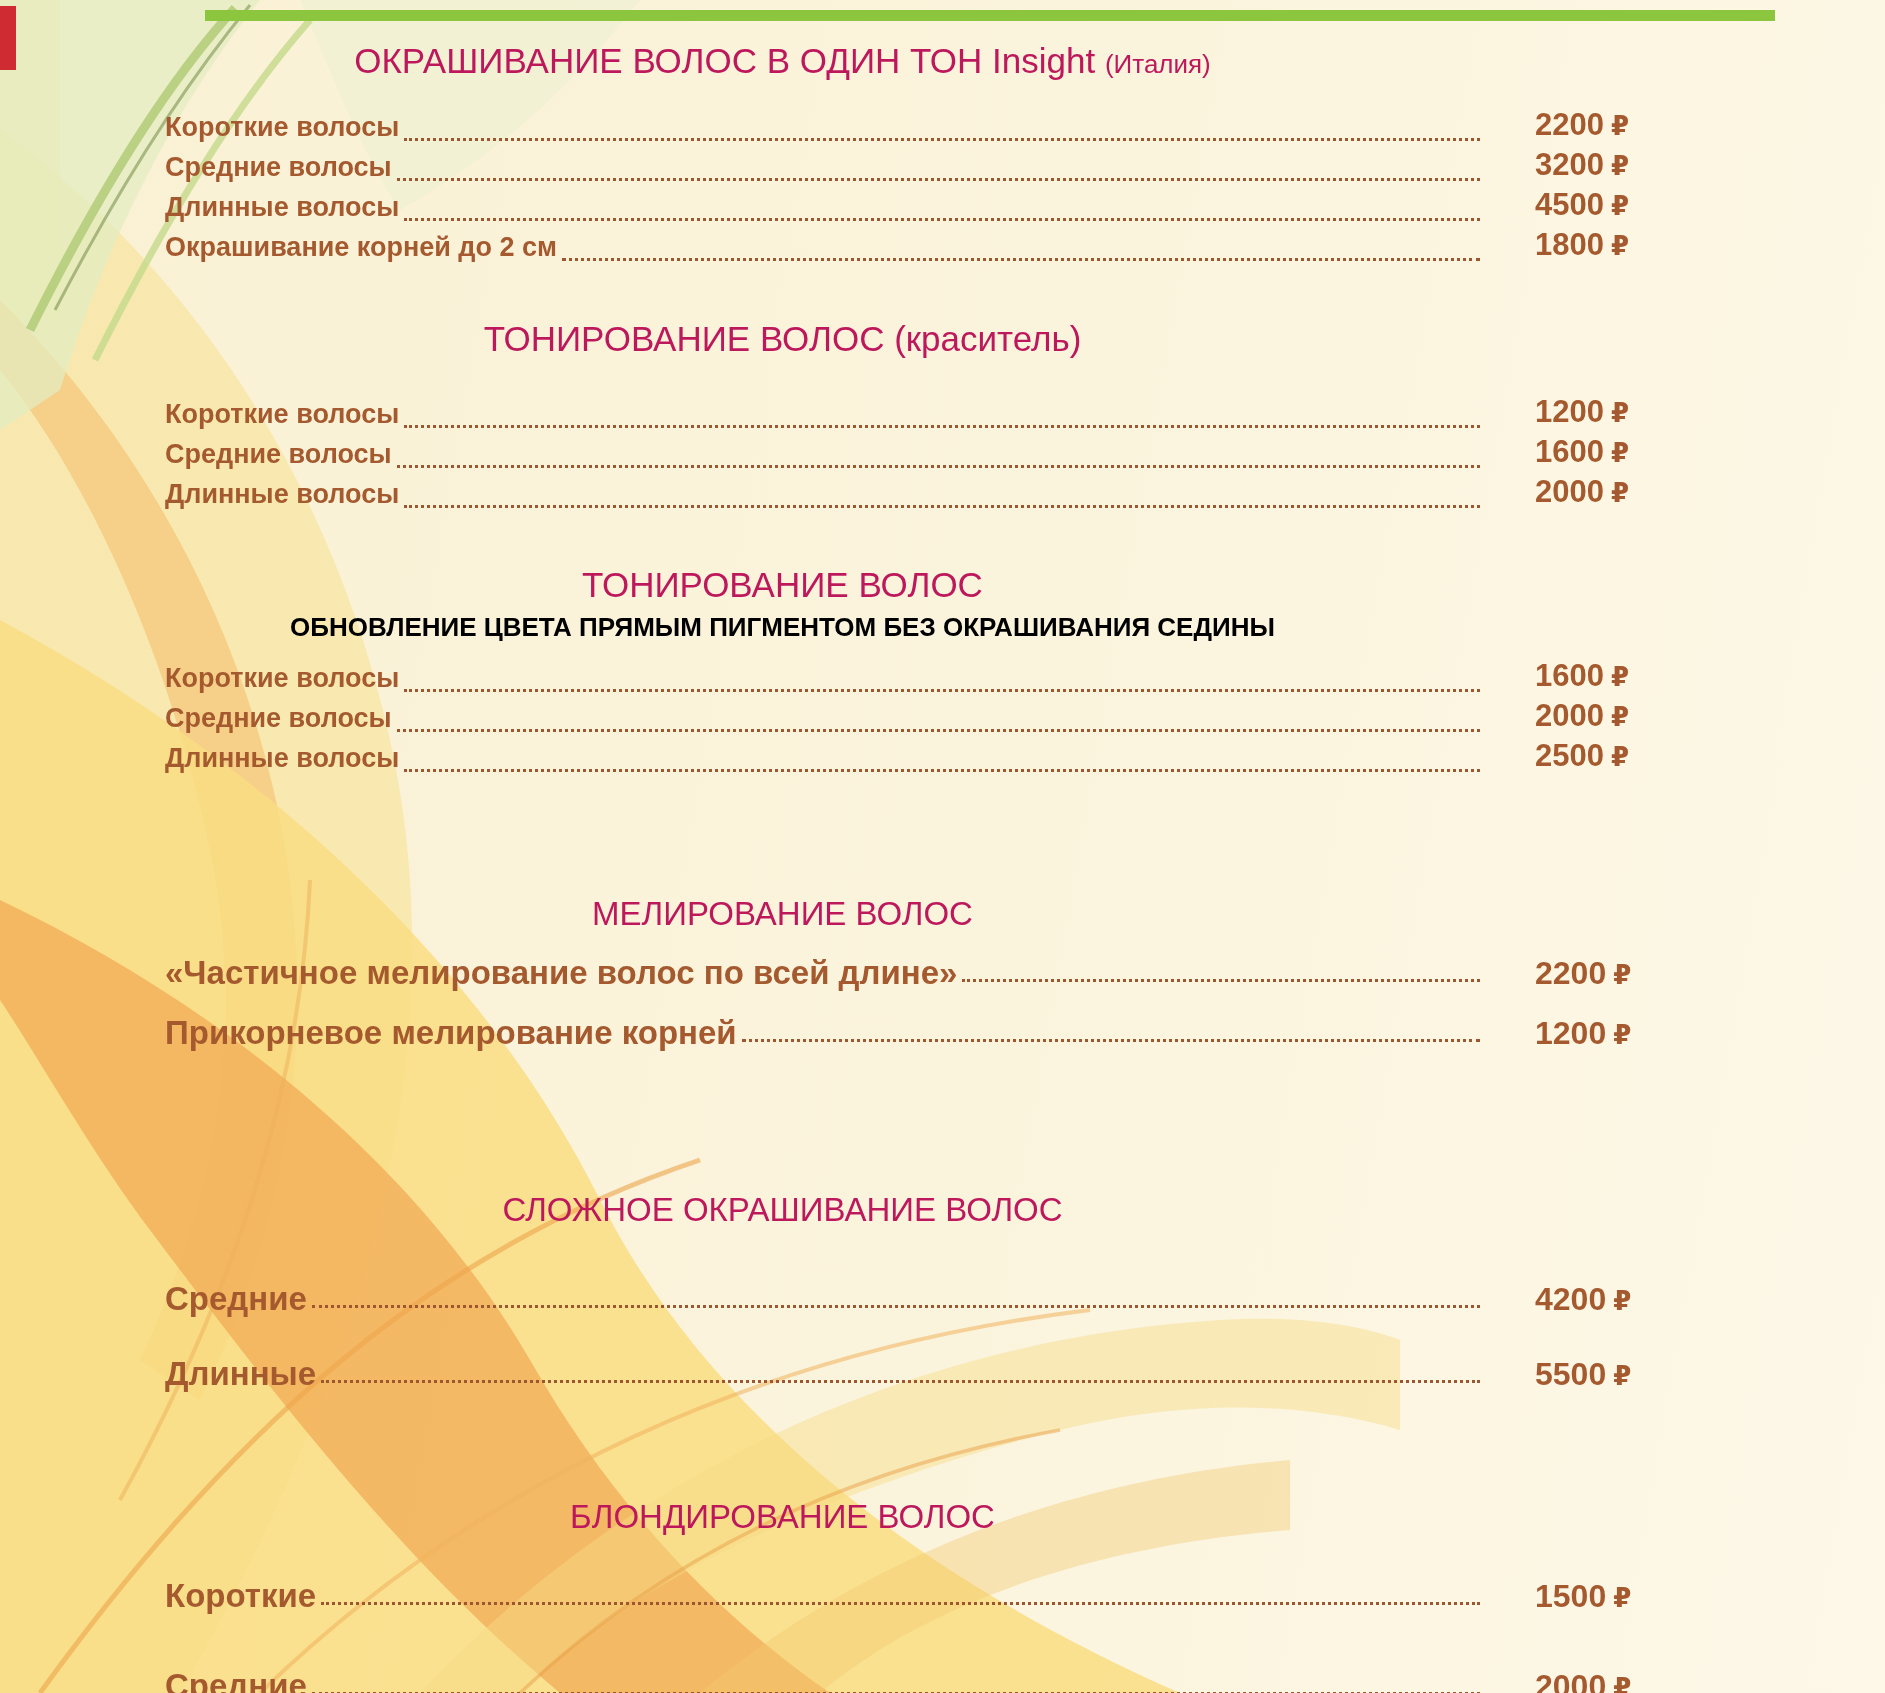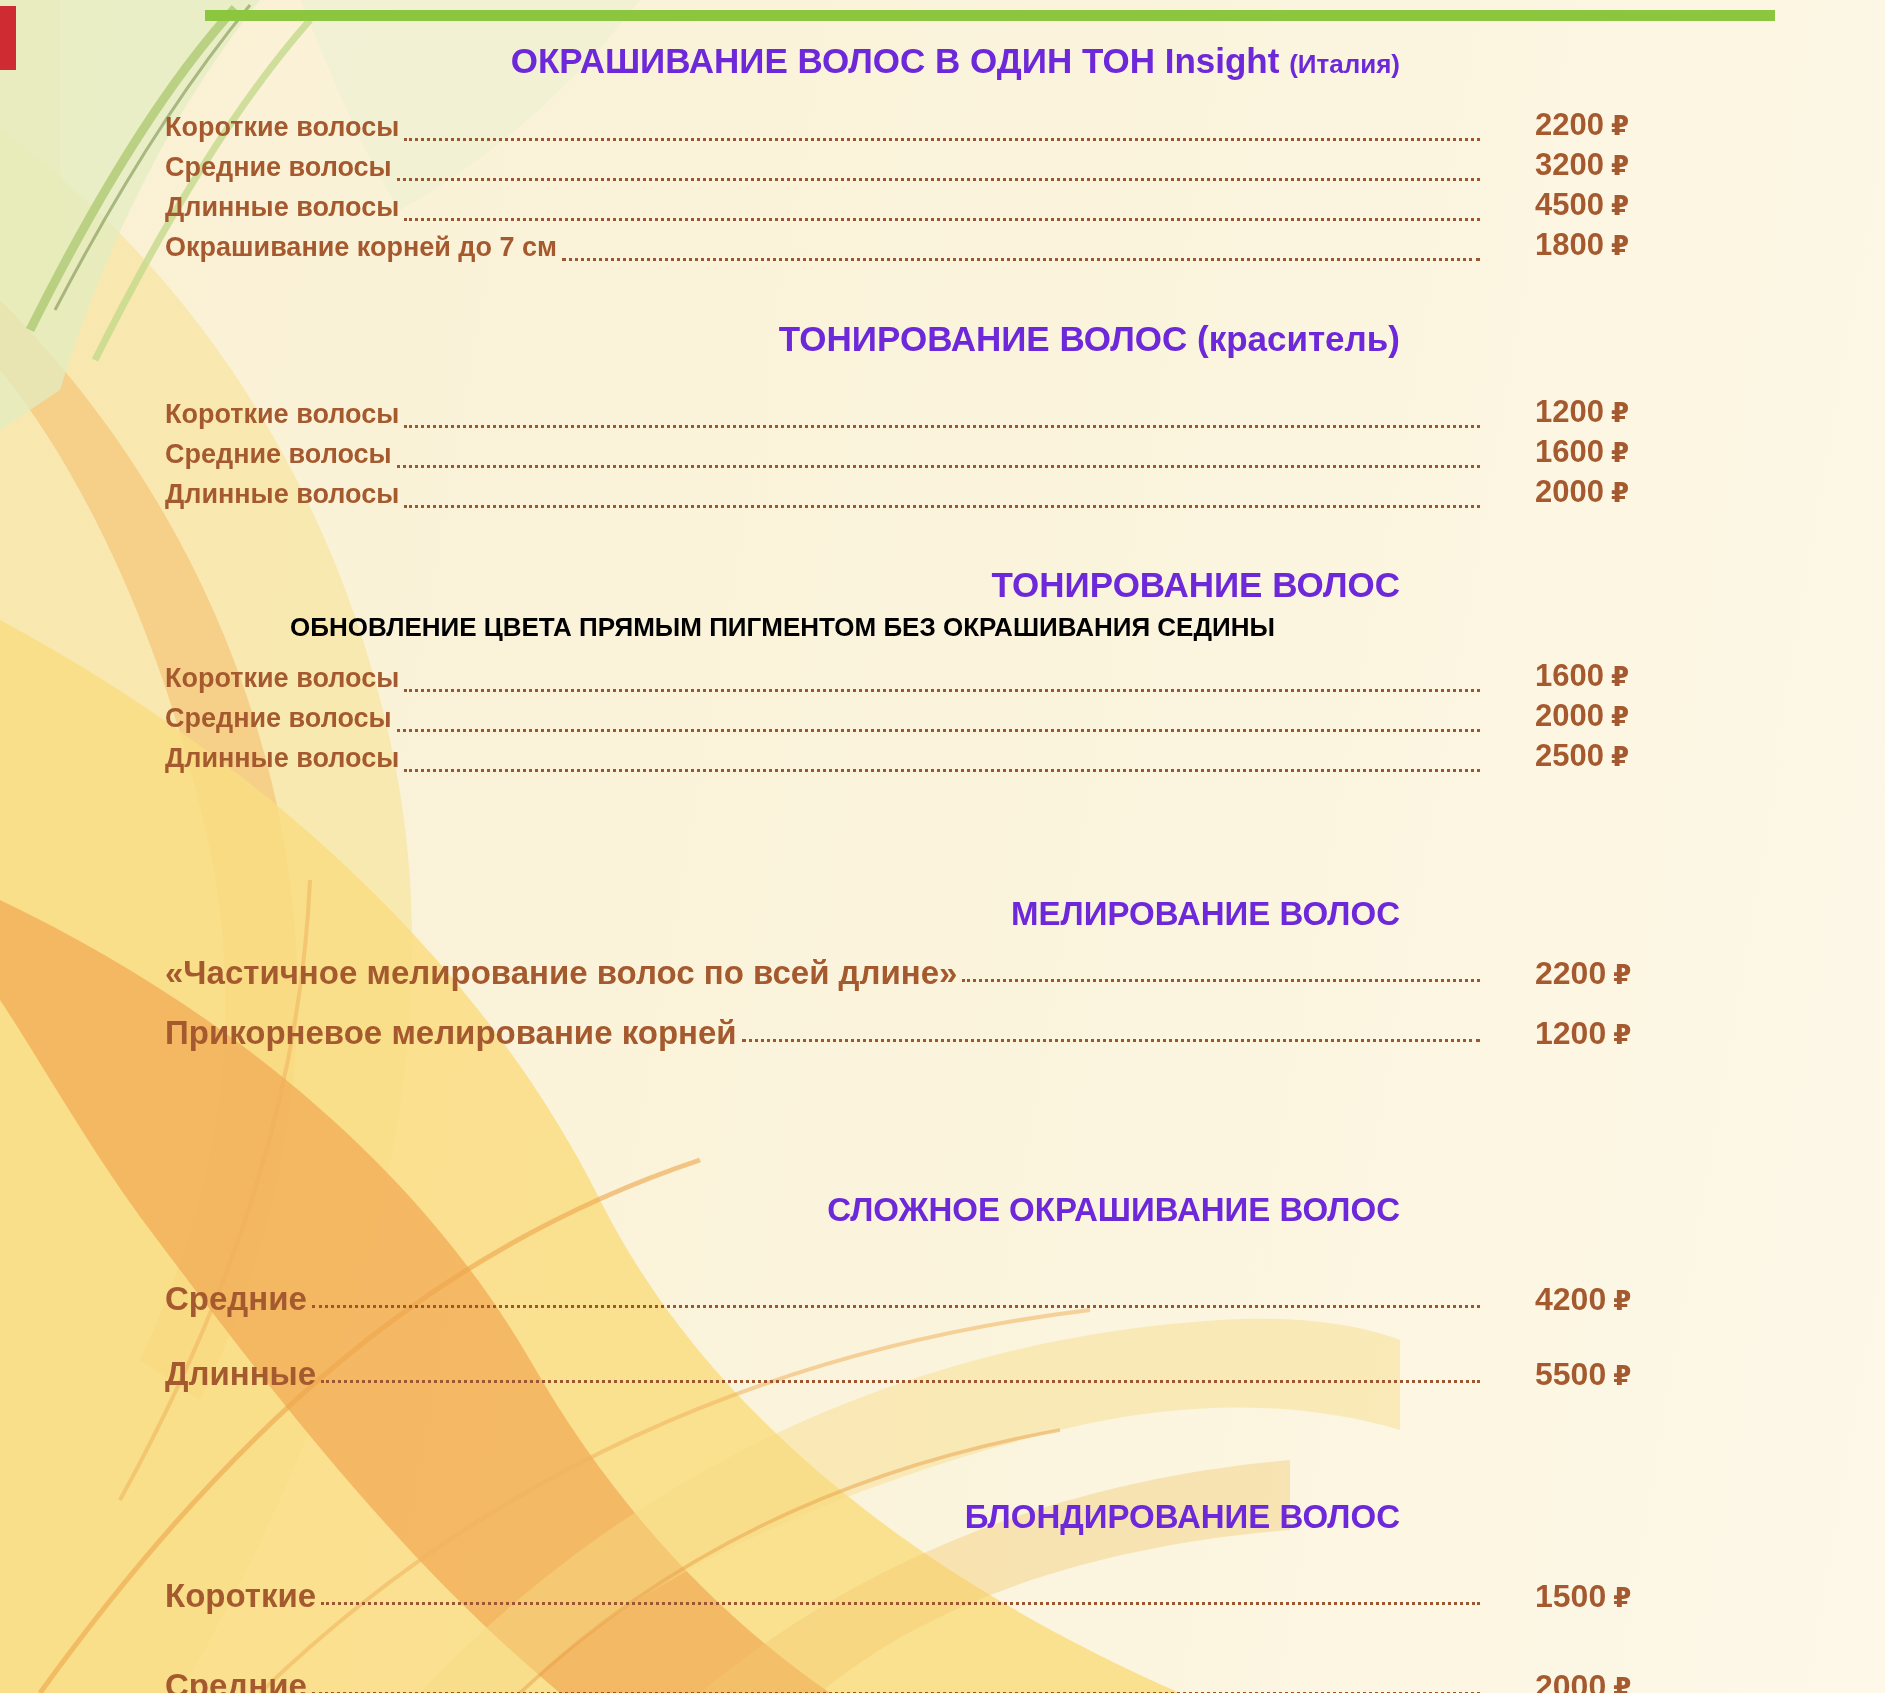--- a/index.html
+++ b/index.html
@@ -6,21 +6,21 @@
   body {
     width:1885px; height:1693px; overflow:hidden; position:relative;
     background: linear-gradient(100deg,#faf1d4 0%, #fbf4dd 55%, #fdf8e8 100%);
     font-family:"Liberation Sans","DejaVu Sans",sans-serif;
     color:#a5592e;
   }
   .decor-svg { position:absolute; inset:0; z-index:0; }
   .top-line { position:absolute; top:10px; left:205px; width:1570px; height:11px; background:#8cc63e; z-index:2; }
   .content { position:relative; z-index:1; padding:40px 185px 0 165px; }
   h2,h3 { margin:0; }
-  .section-title { text-align:right; margin-right:300px; font-weight:bold; color:#6d28d9; }
+  .section-title { text-align:center; margin-right:300px; font-weight:normal; color:#be185d; }
   .compact .section-title { font-size:35px; line-height:42px; }
   .note { font-size:26px; }
   .section-subtitle { text-align:center; margin-right:300px; font-size:26px; font-weight:bold; line-height:32px; margin-top:5px; color:#000000; }
   .row { display:flex; align-items:baseline; }
   .compact .row { height:40px; font-size:27px;align-items:flex-end; }
   .label { font-weight:bold; white-space:nowrap; }
   .leader { flex:1 1 auto; min-width:30px; border-bottom:3.4px dotted #9c5731; margin:0 55px 0 5px; transform:translateY(-2px); }
   .price { flex:0 0 165px; font-weight:bold; font-size:31px; white-space:nowrap; }
   .rub { font-size:26px; margin-left:7px; font-family:"DejaVu Sans",sans-serif; }
   .roomy .section-title { font-size:33px; line-height:46px; }
@@ -72,21 +72,21 @@
         <span class="label">Средние волосы</span>
         <span class="leader"></span>
         <span class="price"><span>3200</span><span class="rub">₽</span></span>
       </div>
       <div class="row">
         <span class="label">Длинные волосы</span>
         <span class="leader"></span>
         <span class="price"><span>4500</span><span class="rub">₽</span></span>
       </div>
       <div class="row">
-        <span class="label">Окрашивание корней  до 7 см</span>
+        <span class="label">Окрашивание корней  до 2 см</span>
         <span class="leader"></span>
         <span class="price"><span>1800</span><span class="rub">₽</span></span>
       </div>
     </div>
   </section>
 
   <section class="section compact s2">
     <h2 class="section-title"><span>ТОНИРОВАНИЕ ВОЛОС  (краситель)</span></h2>
     <div class="rows">
       <div class="row">

